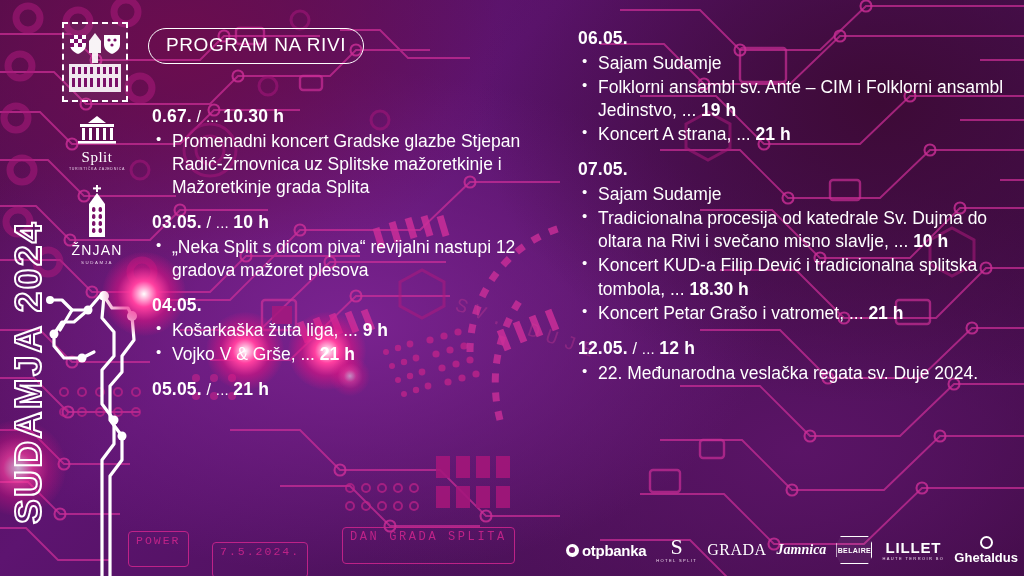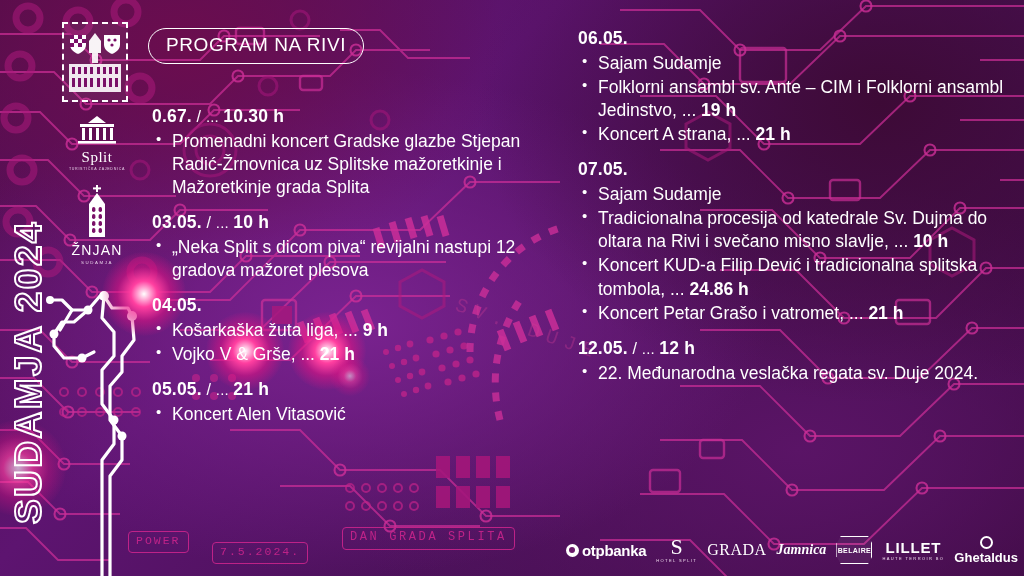--- a/index.html
+++ b/index.html
@@ -124,21 +124,21 @@
   }
 
   
   .tag {
     position:absolute;
     border:1.4px solid #c7248b;
     border-radius:4px;
     color:#c7248b;
     font-family:"Liberation Mono", monospace;
     letter-spacing:2px;
-    padding:2px 7px 5px;
+    padding:2px 7px 19px;
     font-size:11.5px;
     opacity:.92;
   }
   #tag-power { left:128px; top:531px; }
   #tag-date  { left:212px; top:542px; }
   #tag-dan   { left:342px; top:527px; font-size:12px; letter-spacing:2.6px; }
 
   
   #sponsors {
     position:absolute; left:566px; top:531px;
@@ -552,40 +552,37 @@
       </div>
       <div class="block">
         <div class="date"><span>04.05.</span></div>
         <ul class="items">
           <li><span>Košarkaška žuta liga,</span><span class="dots"> ... </span><b>9 h</b></li>
           <li><span>Vojko V &amp; Grše,</span><span class="dots"> ... </span><b>21 h</b></li>
         </ul>
       </div>
       <div class="block">
         <div class="date"><span>05.05.</span><span class="sep"> / </span><span class="dots">... </span><span>21 h</span></div>
-        <ul class="items">
-          <li><span>Koncert Alen Vitasović</span></li>
-        </ul>
       </div>
     </div>
   <div class="col" id="col-right">
       <div class="block">
         <div class="date"><span>06.05.</span></div>
         <ul class="items">
           <li><span>Sajam Sudamje</span></li>
           <li><span>Folklorni ansambl sv. Ante – CIM i Folklorni ansambl Jedinstvo,</span><span class="dots"> ... </span><b>19 h</b></li>
           <li><span>Koncert A strana,</span><span class="dots"> ... </span><b>21 h</b></li>
         </ul>
       </div>
       <div class="block">
         <div class="date"><span>07.05.</span></div>
         <ul class="items">
           <li><span>Sajam Sudamje</span></li>
           <li><span>Tradicionalna  procesija od katedrale Sv. Dujma do oltara na Rivi i svečano misno slavlje,</span><span class="dots"> ... </span><b>10 h</b></li>
-          <li><span>Koncert KUD-a Filip Dević i tradicionalna splitska tombola,</span><span class="dots"> ... </span><b>24.86 h</b></li>
+          <li><span>Koncert KUD-a Filip Dević i tradicionalna splitska tombola,</span><span class="dots"> ... </span><b>18.30 h</b></li>
           <li><span>Koncert Petar Grašo i vatromet,</span><span class="dots"> ... </span><b>21 h</b></li>
         </ul>
       </div>
       <div class="block">
         <div class="date"><span>12.05.</span><span class="sep"> / </span><span class="dots">... </span><span>12 h</span></div>
         <ul class="items">
           <li><span>22. Međunarodna veslačka regata sv. Duje 2024.</span></li>
         </ul>
       </div>
     </div>

